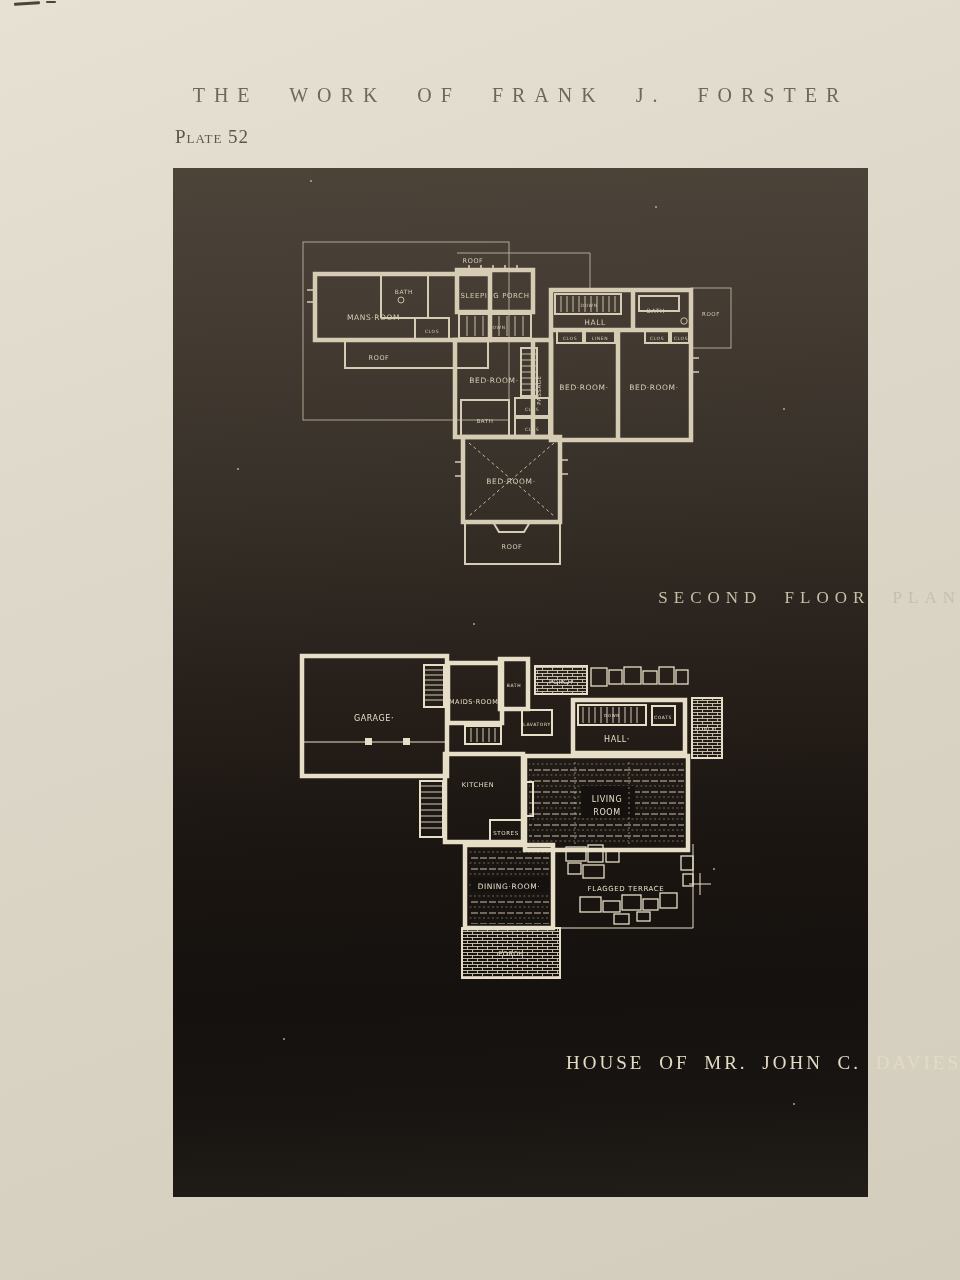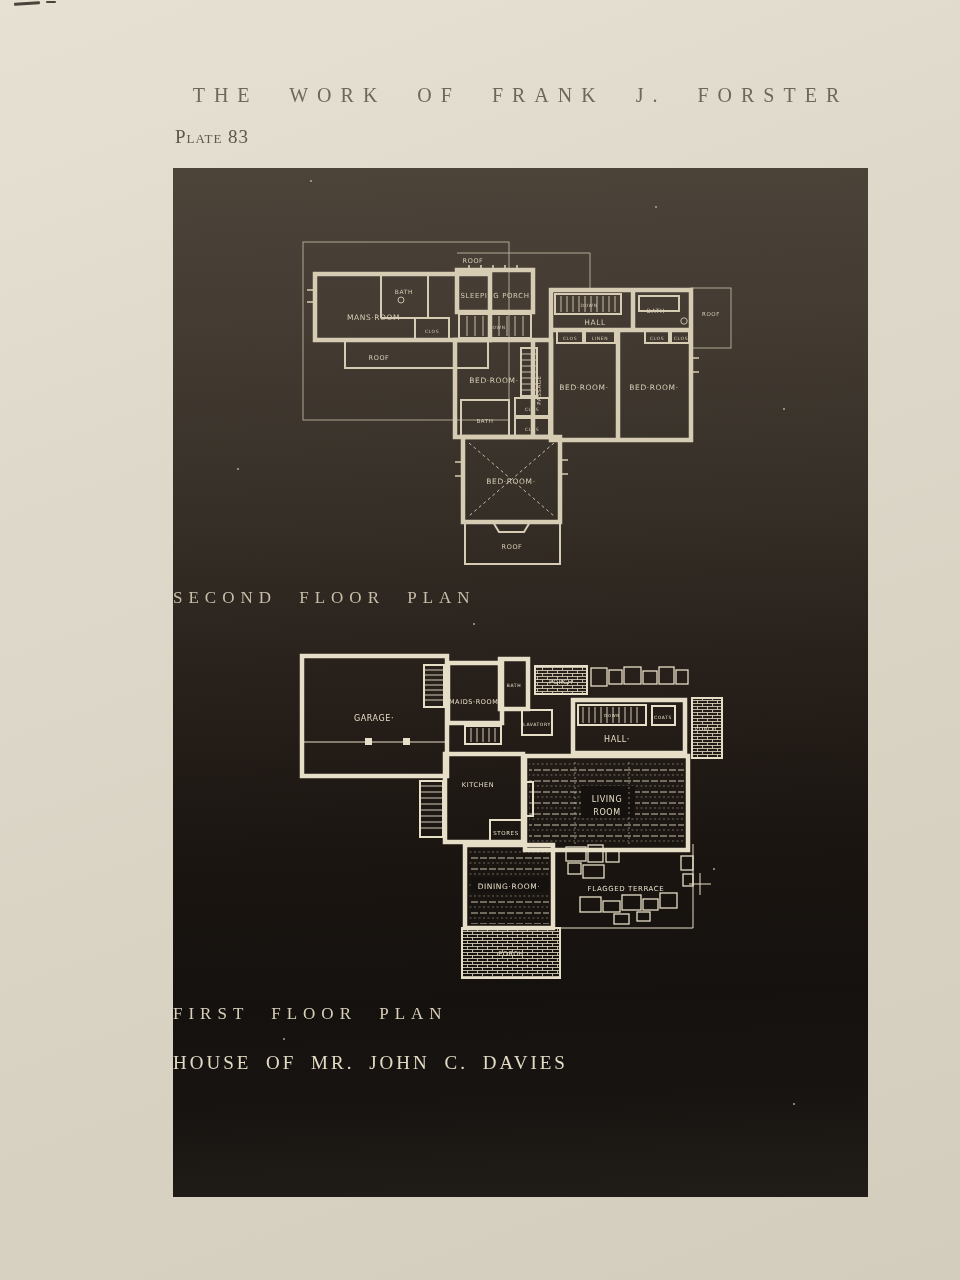--- a/index.html
+++ b/index.html
@@ -19,39 +19,39 @@
   }
   .plate{
     position:absolute;left:173px;top:168px;width:695px;height:1029px;
     background:linear-gradient(178deg,#4c4339 0%,#443c33 15%,#373028 32%,#271f1a 50%,
                #1a1511 66%,#15110e 80%,#181411 90%,#211d18 100%);
   }
   .speck{position:absolute;background:#cfc6ae;border-radius:50%;opacity:.8}
   svg.plan{position:absolute;overflow:visible}
   #plan2{left:120px;top:62px;width:450px;height:350px}
   #plan1{left:112px;top:478px;width:440px;height:345px}
-  .caption{position:absolute;left:0;width:788px;text-align:left;white-space:nowrap}
+  .caption{position:absolute;left:0;width:788px;text-align:right;white-space:nowrap}
   #cap2{top:420px;font-size:17px;letter-spacing:6px;word-spacing:12px;color:#c8bfa9}
   #cap1{top:836px;font-size:17px;letter-spacing:6px;word-spacing:12px;color:#d9d0ba}
   #house-title{top:884px;font-size:19px;letter-spacing:3px;word-spacing:7px;color:#e4dbc5}
   #house-loc{top:928px;font-size:15.5px;letter-spacing:2.5px;word-spacing:5px;color:#d9d0bb}
   
   .p2 *, .p1 *{vector-effect:none}
   text{font-family:"DejaVu Sans",sans-serif;letter-spacing:.6px}
   .p2 text{fill:#d6ccb4}
   .p1 text{fill:#e7dec7}
 </style>
 </head>
 <body>
 
 <div class="corner-mark" style="left:14px;top:2px;width:26px;height:3px;transform:rotate(-4deg)"></div>
 <div class="corner-mark" style="left:46px;top:1px;width:10px;height:2px"></div>
 
 <div class="page-header">THE WORK OF FRANK J. FORSTER</div>
-<div class="plate-label">Plate 83</div>
+<div class="plate-label">Plate 52</div>
 
 <div class="plate">
 
   <div class="speck" style="left:137px;top:12px;width:2px;height:2px"></div>
   <div class="speck" style="left:482px;top:38px;width:2px;height:2px"></div>
   <div class="speck" style="left:64px;top:300px;width:2px;height:2px"></div>
   <div class="speck" style="left:610px;top:240px;width:2px;height:2px"></div>
   <div class="speck" style="left:300px;top:455px;width:2px;height:2px"></div>
   <div class="speck" style="left:540px;top:700px;width:2px;height:2px"></div>
   <div class="speck" style="left:110px;top:870px;width:2px;height:2px"></div>
@@ -242,15 +242,14 @@
       <text x="193" y="141" font-size="6.5">KITCHEN</text>
       <text x="322" y="156" font-size="8">LIVING</text>
       <text x="322" y="169" font-size="8">ROOM</text>
       <text x="221" y="189" font-size="5.5">STORES</text>
       <text x="224" y="243" font-size="7.5">DINING·ROOM·</text>
       <text x="341" y="245" font-size="7">FLAGGED TERRACE</text>
       <text x="226" y="310" font-size="6.5">PORCH</text>
     </g>
   </svg>
 
-  <div class="caption" id="cap1">FIRST FLOOR PLAN</div>
   <div class="caption" id="house-title">HOUSE OF MR. JOHN C. DAVIES</div>
 </div>
 
 </body></html>

